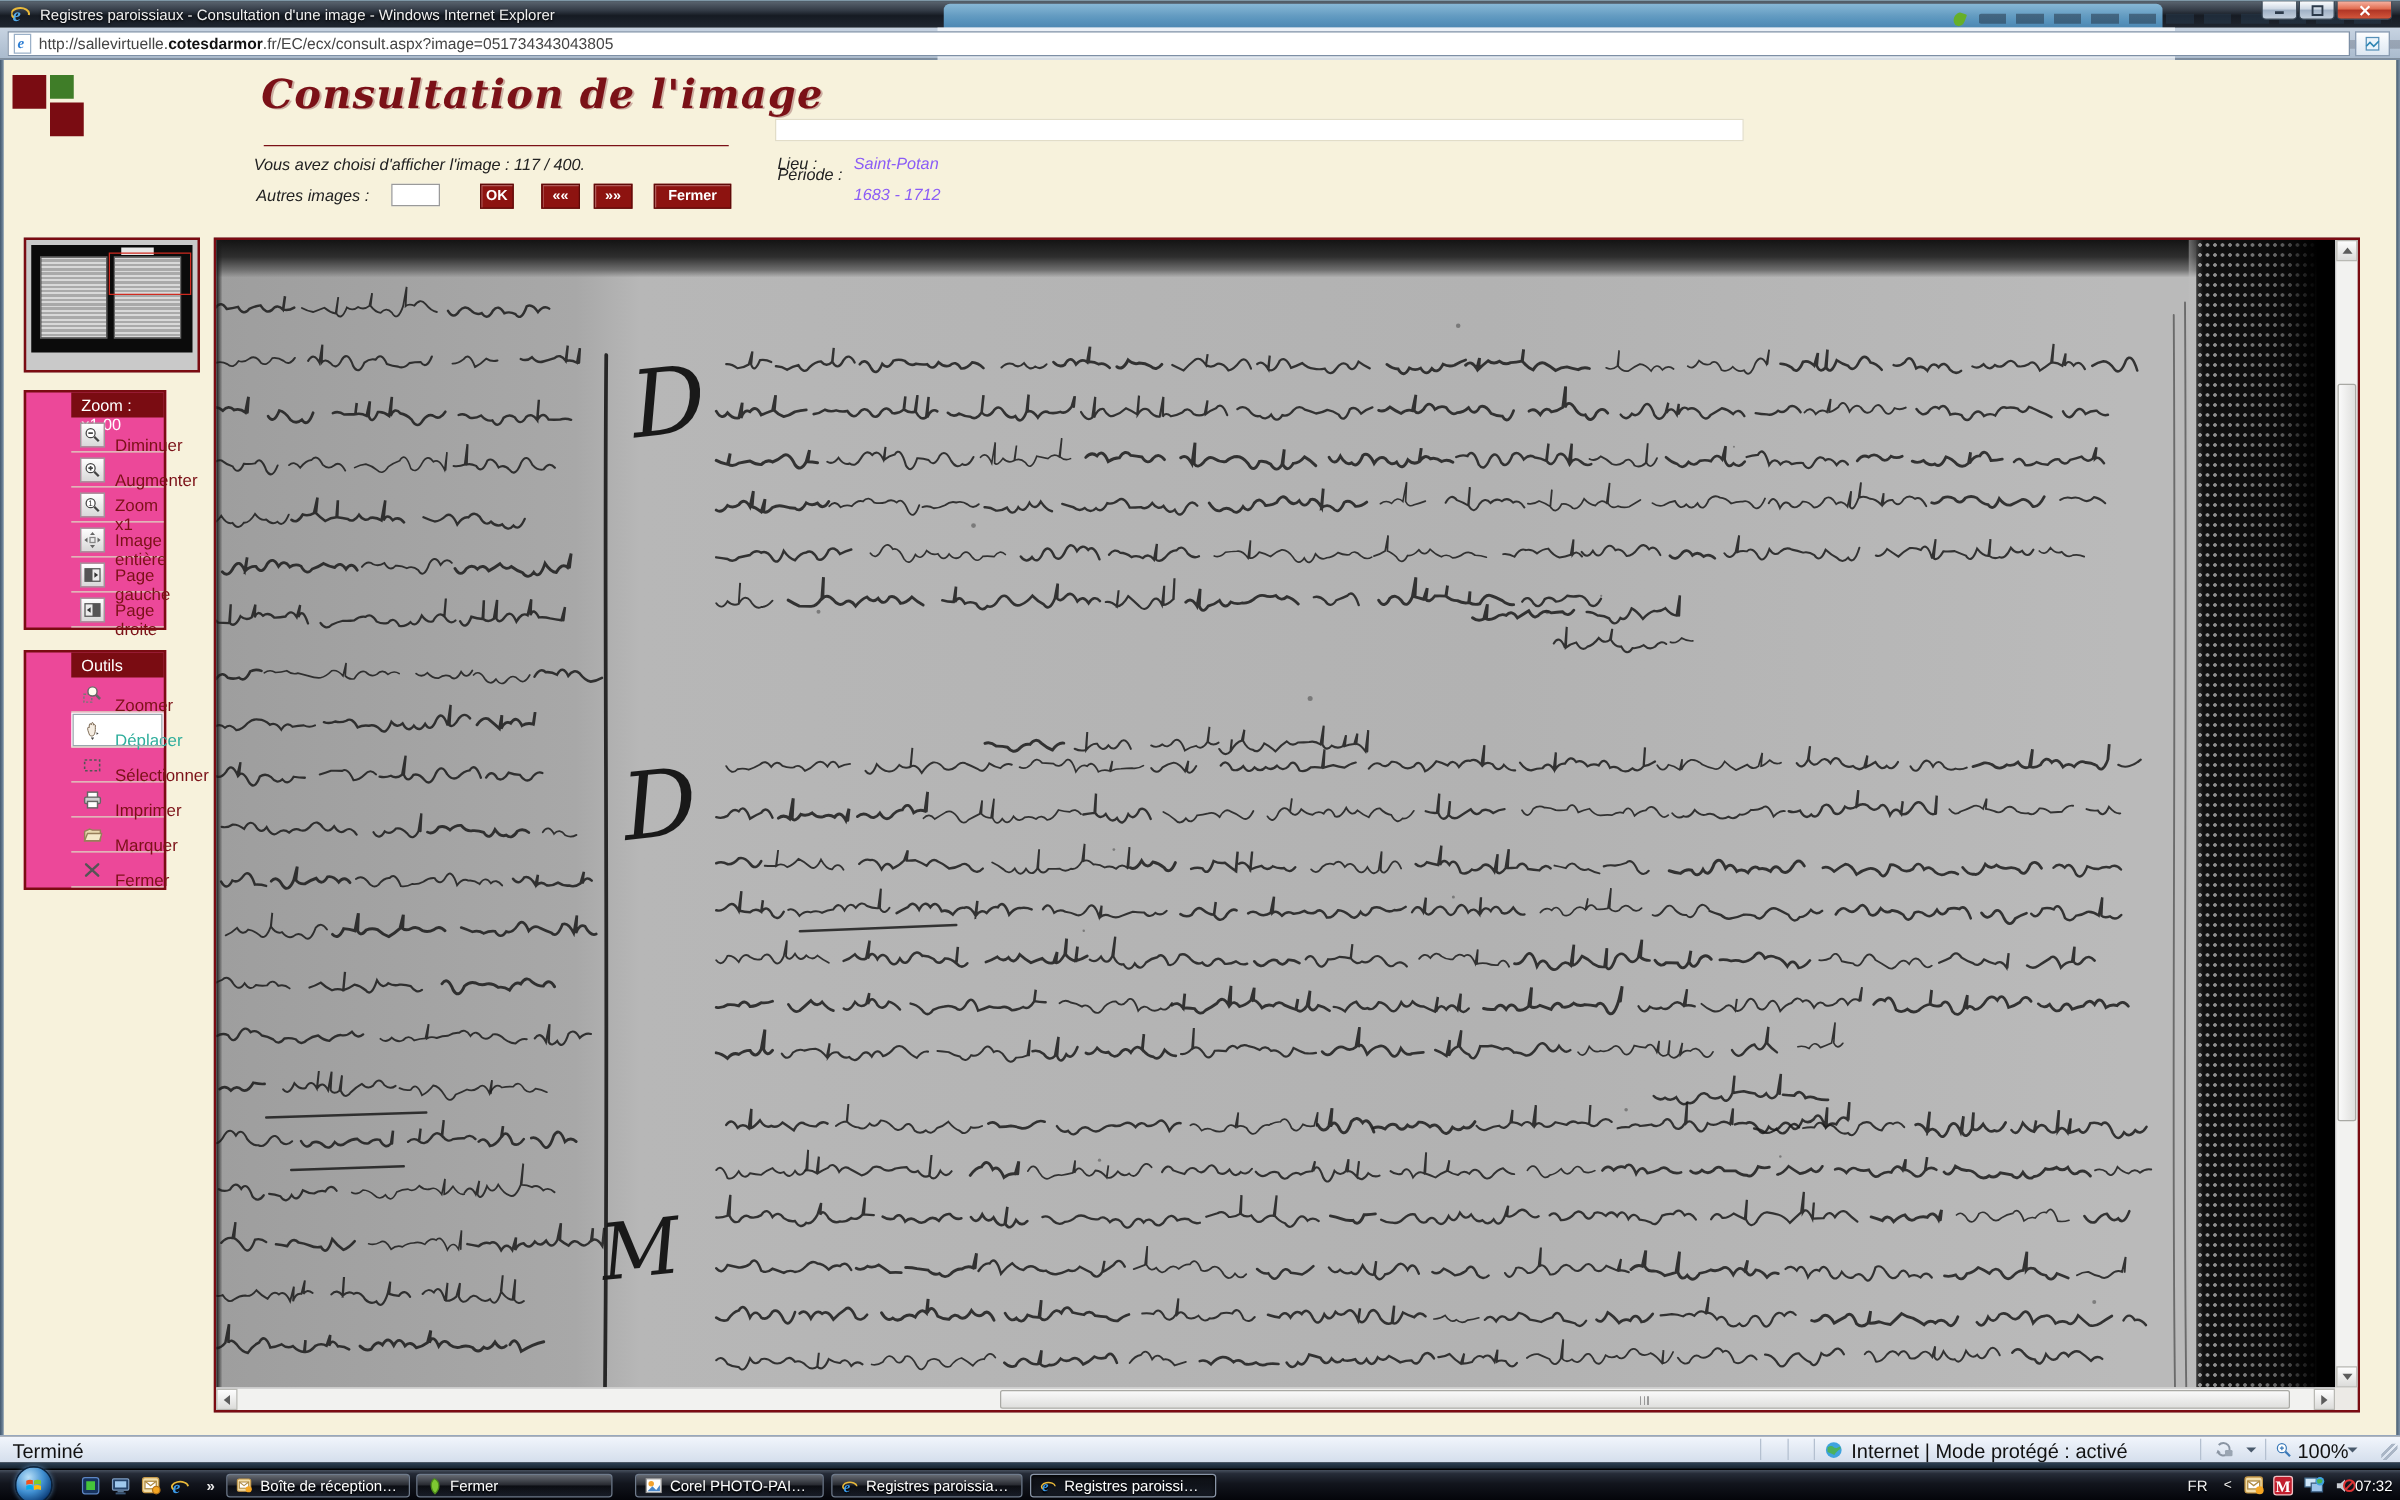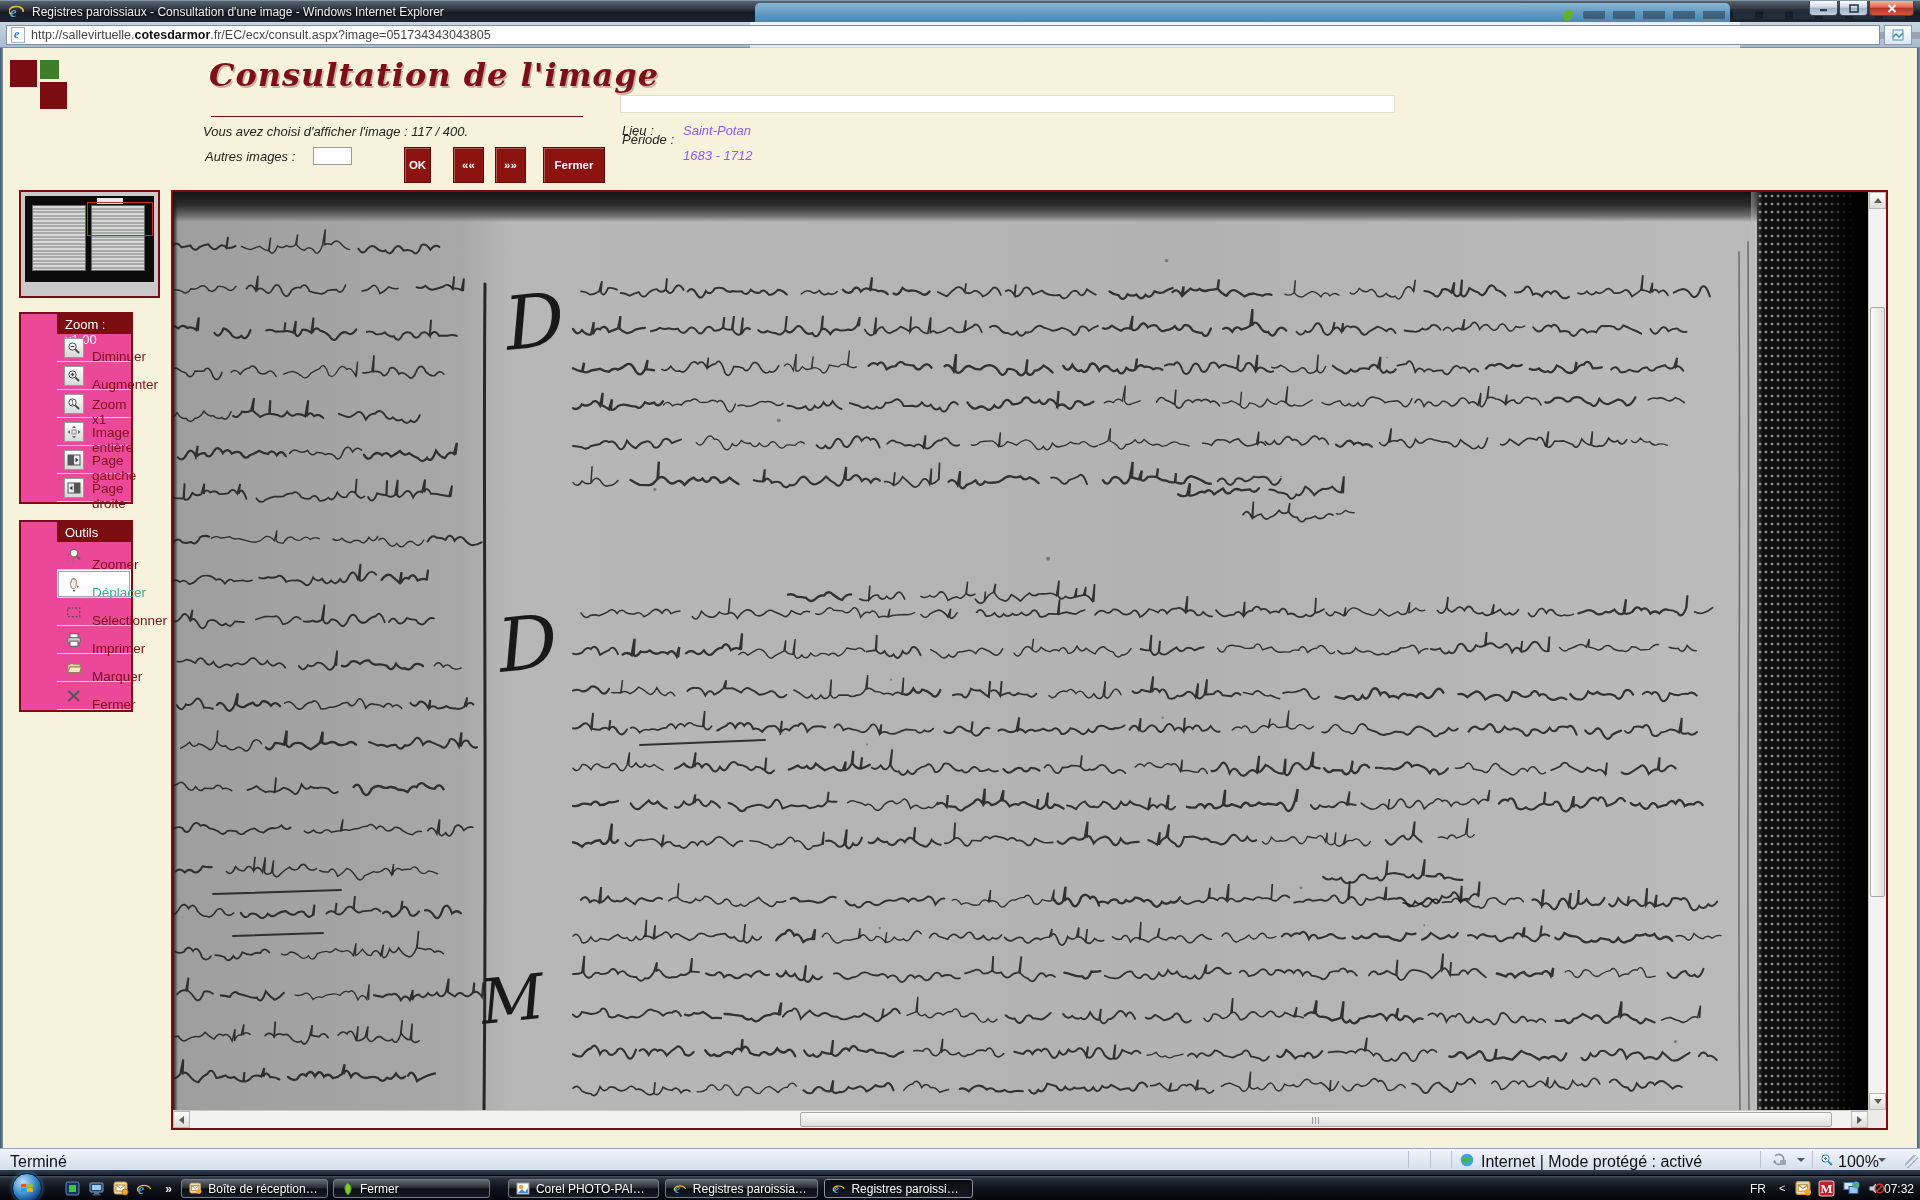--- a/index.html
+++ b/index.html
@@ -69,24 +69,24 @@
   .page-title { position:absolute; left:192px; top:8px;
     font:italic bold 32px "DejaVu Serif",serif; color:#7b1117; letter-spacing:1px;
     text-shadow:1.5px 1.5px 0 rgba(150,90,90,.45);margin-left:17px; }
   .title-rule { position:absolute; left:211px; top:68px; width:372px; height:0;
     border-bottom:1.5px solid #7b1117; }
   .hdr-sub { position:absolute; left:203px; top:76px; font:italic 13px "Liberation Sans",sans-serif; color:#222; }
   .hdr-row { position:absolute; left:205px; top:99px; height:19px; display:flex; align-items:center; }
   .hdr-label { font:italic 13px "Liberation Sans",sans-serif; color:#222; }
   .img-input { position:absolute; left:108px; top:0; width:39px; height:18px;
     border:1px solid #9a9a9a; background:#fff; font-size:12px; padding:0 2px; }
-  .red-btn { position:absolute; top:0; height:36px; background:#8d1310; color:#fff;
+  .red-btn { position:absolute; top:0; height:20px; background:#8d1310; color:#fff;
     border:1px solid #5d0a08; box-shadow:inset 1px 1px 0 rgba(255,255,255,.3);
     font:bold 11.5px "Liberation Sans",sans-serif; display:flex; align-items:center;
-    justify-content:center; cursor:pointer;margin-left:20px; }
+    justify-content:center; cursor:pointer; }
   .white-strip { position:absolute; left:620px; top:47px; width:775px; height:18px;
     background:#fff; border:1px solid #e2ddc8; }
   .meta-label { position:absolute; font:italic 13px "Liberation Sans",sans-serif; color:#222; }
   .meta-value { position:absolute; font:italic 13px "Liberation Sans",sans-serif; color:#8b5cf6; }
 
   
   .thumb-frame { position:absolute; left:19px; top:142px; width:141px; height:108px;
     background:#c9c9c9; border:2px solid #7a0c12; padding:4px; }
   .thumb-img { position:relative; width:100%; height:86px; background:#0b0b0b; overflow:hidden; }
   .tpage { position:absolute; top:9px; height:66px; width:54px;

